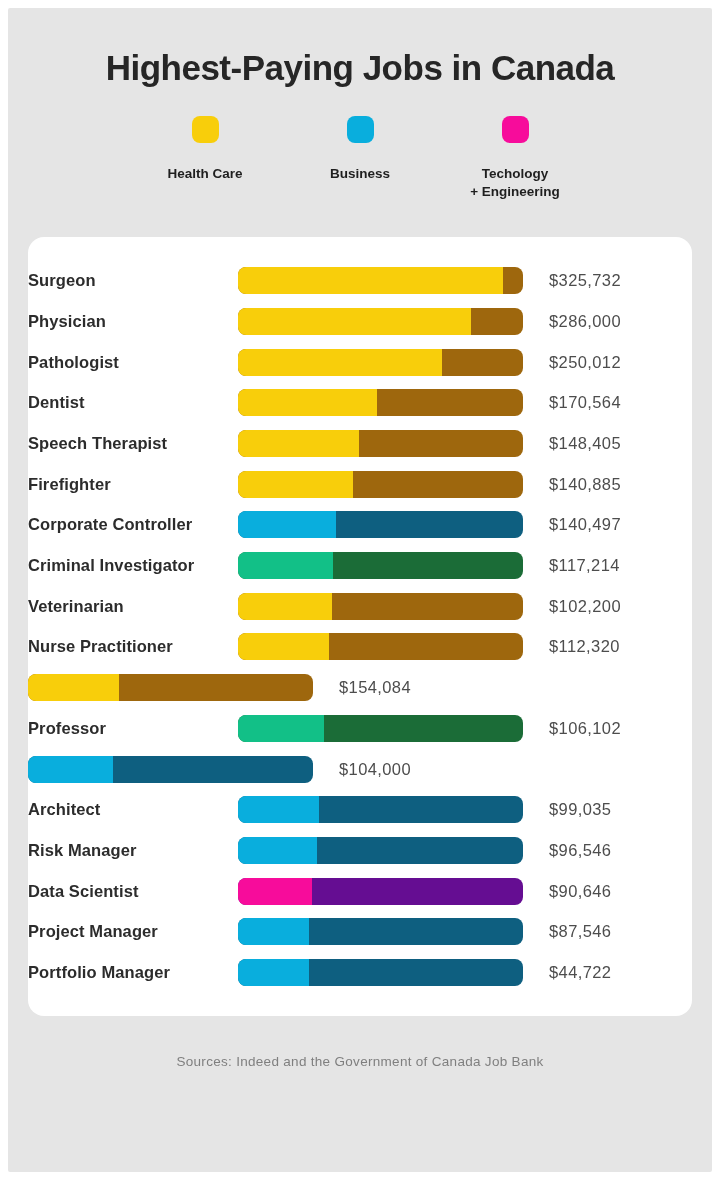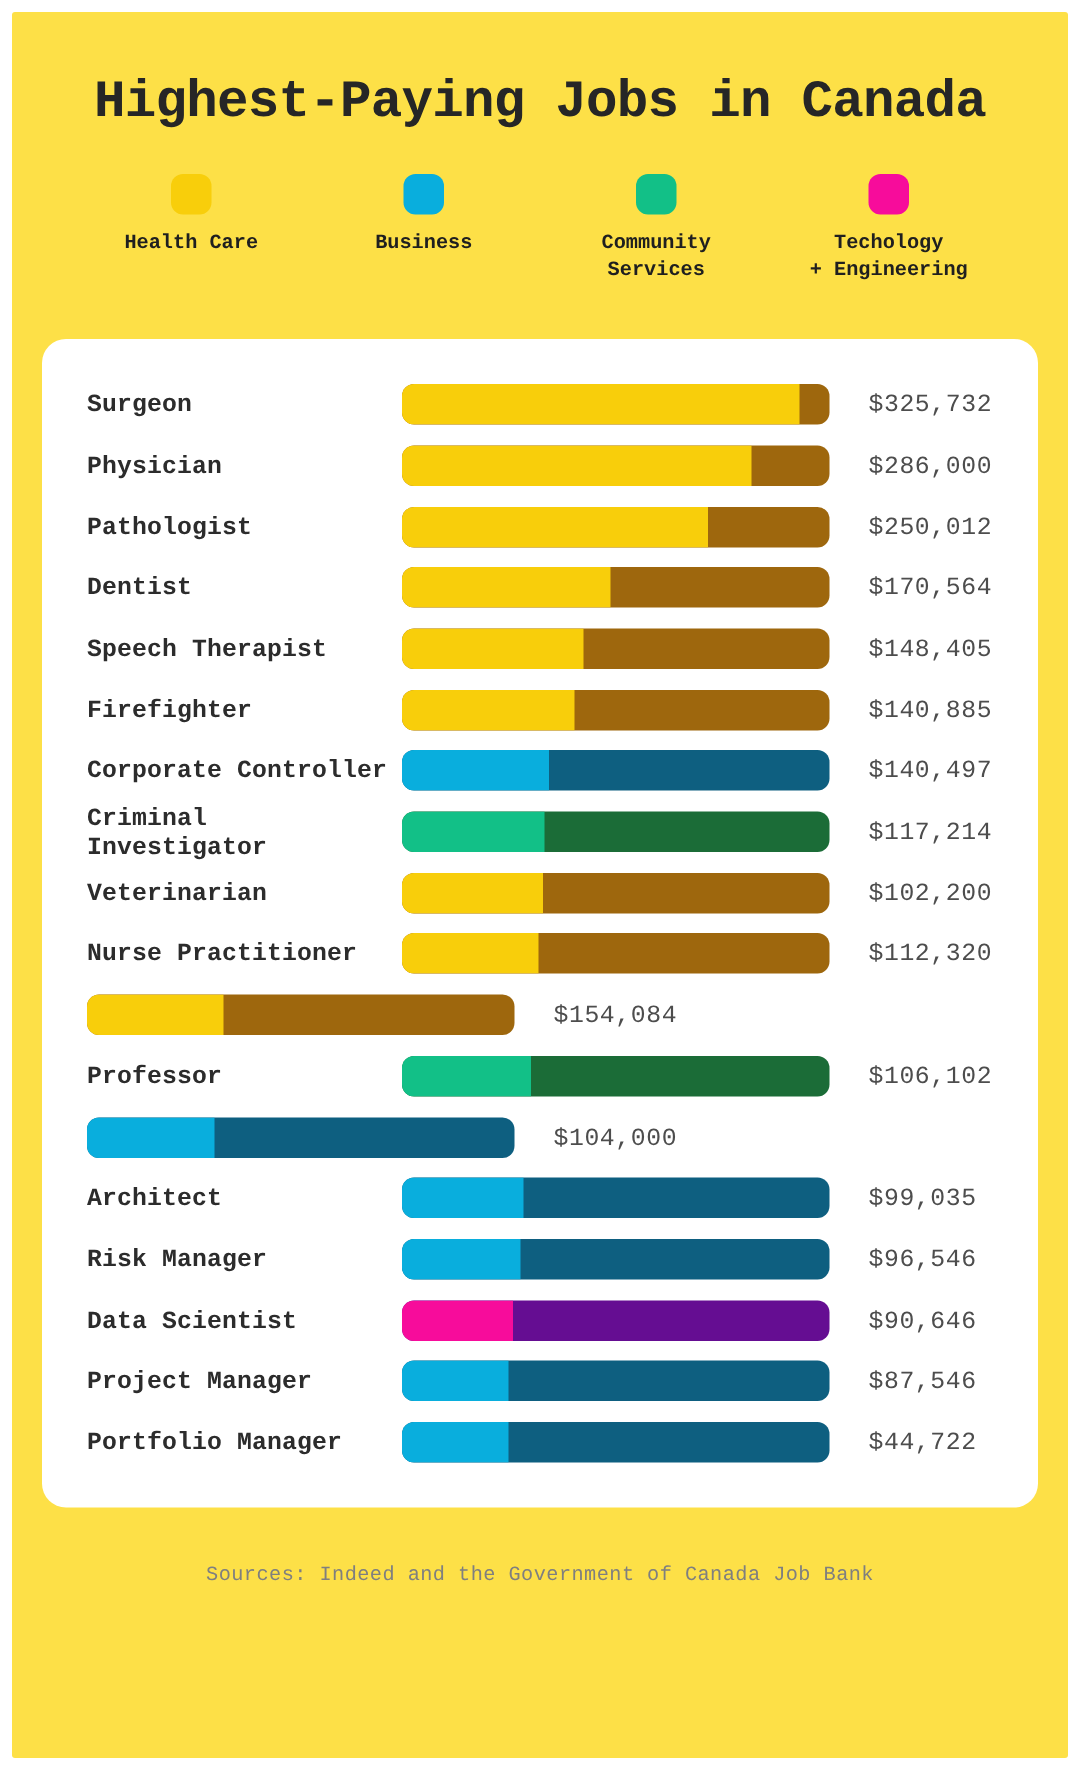--- a/index.html
+++ b/index.html
@@ -6,23 +6,22 @@
   html, body { width: 720px; }
   body {
     width: 720px; height: 1180px;
     background: #ffffff;
     font-family: "Liberation Sans", sans-serif;
     overflow: hidden;
   }
   .canvas {
     position: absolute; left: 8px; top: 8px;
     width: 704px; height: 1164px;
-    background: #fde047;
+    background: #e5e5e5;
     border-radius: 2px;
-    font-family: Liberation Mono, monospace;
   }
   .chart-title {
     padding-top: 40px;
     text-align: center;
     font-size: 35px;
     font-weight: bold;
     letter-spacing: -0.5px;
     color: #262626;
   }
   .legend {
@@ -35,39 +34,38 @@
     width: 155px;
     display: flex;
     flex-direction: column;
     align-items: center;
   }
   .swatch {
     width: 27px; height: 27px;
     border-radius: 8px;
   }
   .legend-label {
-    margin-top: 11px;
+    margin-top: 22px;
     font-size: 13.5px;
     font-weight: bold;
     color: #1f1f1f;
     text-align: center;
     line-height: 1.35;
     white-space: pre-line;
   }
   .card {
     margin: 36px 20px 0 20px;
     background: #ffffff;
     border-radius: 16px;
     padding: 23px 0 23px 0;
   }
   .row {
     display: flex;
     align-items: center;
     height: 40.7px;
-    padding-left: 30px;
   }
   .job-label {
     flex: 0 0 210px;
     font-size: 16.5px;
     font-weight: bold;
     color: #2c2c2c;
     letter-spacing: 0.1px;
   }
   .bar-track {
     flex: 0 0 285px;
@@ -104,25 +102,20 @@
   <div class="legend-item">
     <div class="swatch" style="background: rgb(248, 206, 11);"></div>
     <div class="legend-label">Health Care</div>
   </div>
 
   <div class="legend-item">
     <div class="swatch" style="background: rgb(9, 174, 221);"></div>
     <div class="legend-label">Business</div>
   </div>
 
-  <div class="legend-item">
-    <div class="swatch" style="background: rgb(18, 192, 135);"></div>
-    <div class="legend-label">Community
-Services</div>
-  </div>
 
   <div class="legend-item">
     <div class="swatch" style="background: rgb(247, 12, 155);"></div>
     <div class="legend-label">Techology
 + Engineering</div>
   </div>
 </div>
 
   <div class="card" id="chart-card">
   <div class="row">

